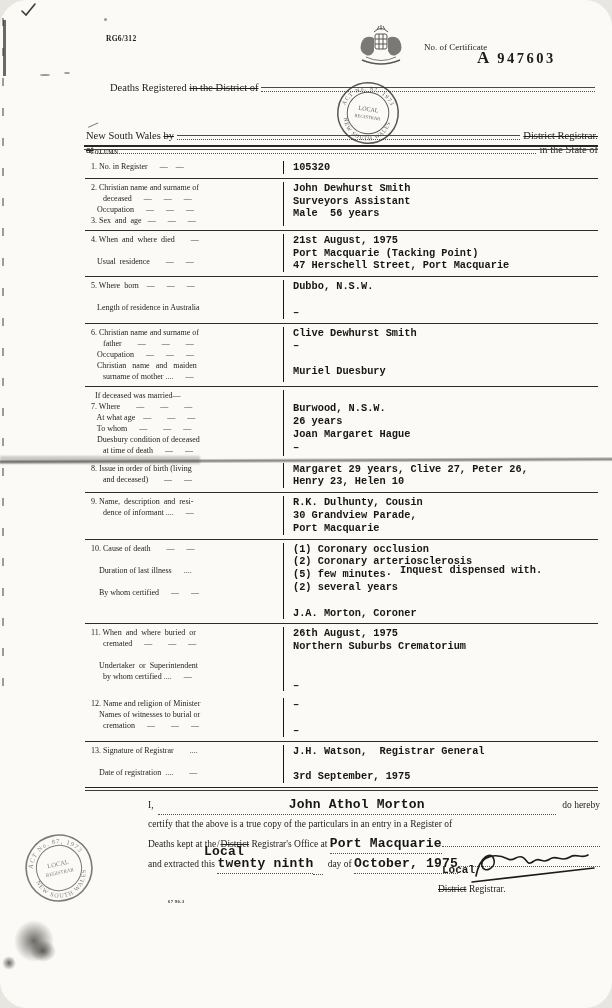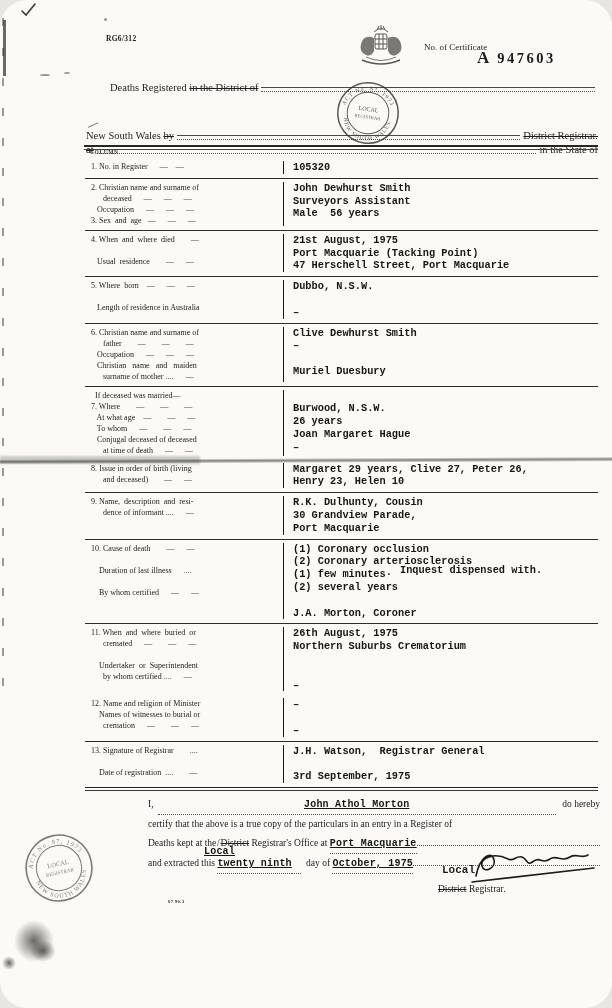--- a/index.html
+++ b/index.html
@@ -51,21 +51,21 @@
   .speck{position:absolute;background:#4a4843;border-radius:50%;opacity:.55;}
   .smudge{position:absolute;border-radius:50%;
         background:radial-gradient(closest-side,rgba(58,56,50,.75),rgba(58,56,50,0));}
   .sm1{left:14px;top:920px;width:40px;height:42px;}
   .sm2{left:30px;top:940px;width:26px;height:22px;}
   .sm3{left:2px;top:956px;width:14px;height:14px;}
   
   .cert{position:absolute;left:148px;top:795px;width:452px;font-size:9.5px;line-height:19px;color:#222;}
   .cert-line{display:flex;align-items:baseline;white-space:pre;}
   .dotline{flex:1;border-bottom:1px dotted #55534e;text-align:center;margin:0 4px;}
-  .typed{font-family:"Liberation Mono",monospace;font-weight:bold;font-size:10px;color:#161613;letter-spacing:.2px;text-decoration:underline;}
+  .typed{font-family:"Liberation Mono",monospace;font-weight:bold;font-size:13px;color:#161613;letter-spacing:.2px;}
   .dotted-u{border-bottom:1px dotted #55534e;}
   .grow{flex:1;}
   .inserted-local{position:absolute;left:56px;top:27px;}
   .sig-local{position:absolute;left:442px;top:864px;font-family:"Liberation Mono",monospace;font-weight:bold;font-size:11px;}
   .signature{position:absolute;left:468px;top:844px;}
   .sig-role{position:absolute;left:438px;top:884px;font-size:9.5px;white-space:pre;}
   .footer-code{position:absolute;left:168px;top:899px;font-size:4.5px;font-weight:bold;letter-spacing:.4px;color:#2c2c28;}
 </style>
 </head>
 <body>
@@ -150,34 +150,34 @@
         </div>
         <div class="row">
           <div class="labcol"><div class="labline">5. Where  born    —      —      —</div><div class="labline"></div><div class="labline">   Length of residence in Australia</div></div>
           <div class="valcol"><div class="valline">Dubbo, N.S.W.</div><div class="valline"></div><div class="valline">–</div></div>
         </div>
         <div class="row">
           <div class="labcol"><div class="labline">6. Christian name and surname of</div><div class="labline">      father        —        —        —</div><div class="labline">   Occupation      —      —      —</div><div class="labline">   Christian   name   and   maiden</div><div class="labline">      surname of mother ....      —</div></div>
           <div class="valcol"><div class="valline">Clive Dewhurst Smith</div><div class="valline">–</div><div class="valline"></div><div class="valline">Muriel Duesbury</div></div>
         </div>
         <div class="row">
-          <div class="labcol"><div class="labline">  If deceased was married—</div><div class="labline">7. Where        —        —        —</div><div class="labline">   At what age    —        —      —</div><div class="labline">   To whom      —        —      —</div><div class="labline">   Conjugal deceased of deceased</div><div class="labline">      at time of death      —      —</div></div>
+          <div class="labcol"><div class="labline">  If deceased was married—</div><div class="labline">7. Where        —        —        —</div><div class="labline">   At what age    —        —      —</div><div class="labline">   To whom      —        —      —</div><div class="labline">   Duesbury condition of deceased</div><div class="labline">      at time of death      —      —</div></div>
           <div class="valcol"><div class="valline"></div><div class="valline">Burwood, N.S.W.</div><div class="valline">26 years</div><div class="valline">Joan Margaret Hague</div><div class="valline">–</div></div>
         </div>
         <div class="row no-rule">
           <div class="labcol"><div class="labline">8. Issue in order of birth (living</div><div class="labline">      and deceased)        —      —</div></div>
           <div class="valcol"><div class="valline">Margaret 29 years, Clive 27, Peter 26,</div><div class="valline">Henry 23, Helen 10</div></div>
         </div>
         <div class="row">
           <div class="labcol"><div class="labline">9. Name,  description  and  resi-</div><div class="labline">      dence of informant ....      —</div></div>
           <div class="valcol"><div class="valline">R.K. Dulhunty, Cousin</div><div class="valline">30 Grandview Parade,</div><div class="valline">Port Macquarie</div></div>
         </div>
         <div class="row">
           <div class="labcol"><div class="labline">10. Cause of death        —      —</div><div class="labline"></div><div class="labline">    Duration of last illness      ....</div><div class="labline"></div><div class="labline">    By whom certified      —      —</div></div>
-          <div class="valcol"><div class="valline">(1) Coronary occlusion</div><div class="valline">(2) Coronary arteriosclerosis</div><div class="valline">(1) few minutes·</div><div class="valline">(2) several years</div><div class="valline"></div><div class="valline">J.A. Morton, Coroner</div><div class="annot">Inquest dispensed with.</div></div>
+          <div class="valcol"><div class="valline">(1) Coronary occlusion</div><div class="valline">(2) Coronary arteriosclerosis</div><div class="valline">(5) few minutes·</div><div class="valline">(2) several years</div><div class="valline"></div><div class="valline">J.A. Morton, Coroner</div><div class="annot">Inquest dispensed with.</div></div>
         </div>
         <div class="row">
           <div class="labcol"><div class="labline">11. When  and  where  buried  or</div><div class="labline">      cremated      —        —      —</div><div class="labline"></div><div class="labline">    Undertaker  or  Superintendent</div><div class="labline">      by whom certified ....      —</div></div>
           <div class="valcol"><div class="valline">26th August, 1975</div><div class="valline">Northern Suburbs Crematorium</div><div class="valline"></div><div class="valline"></div><div class="valline">–</div></div>
         </div>
         <div class="row no-rule">
           <div class="labcol"><div class="labline">12. Name and religion of Minister</div><div class="labline">    Names of witnesses to burial or</div><div class="labline">      cremation      —        —      —</div></div>
           <div class="valcol"><div class="valline">–</div><div class="valline"></div><div class="valline">–</div></div>
         </div>
         <div class="row">

